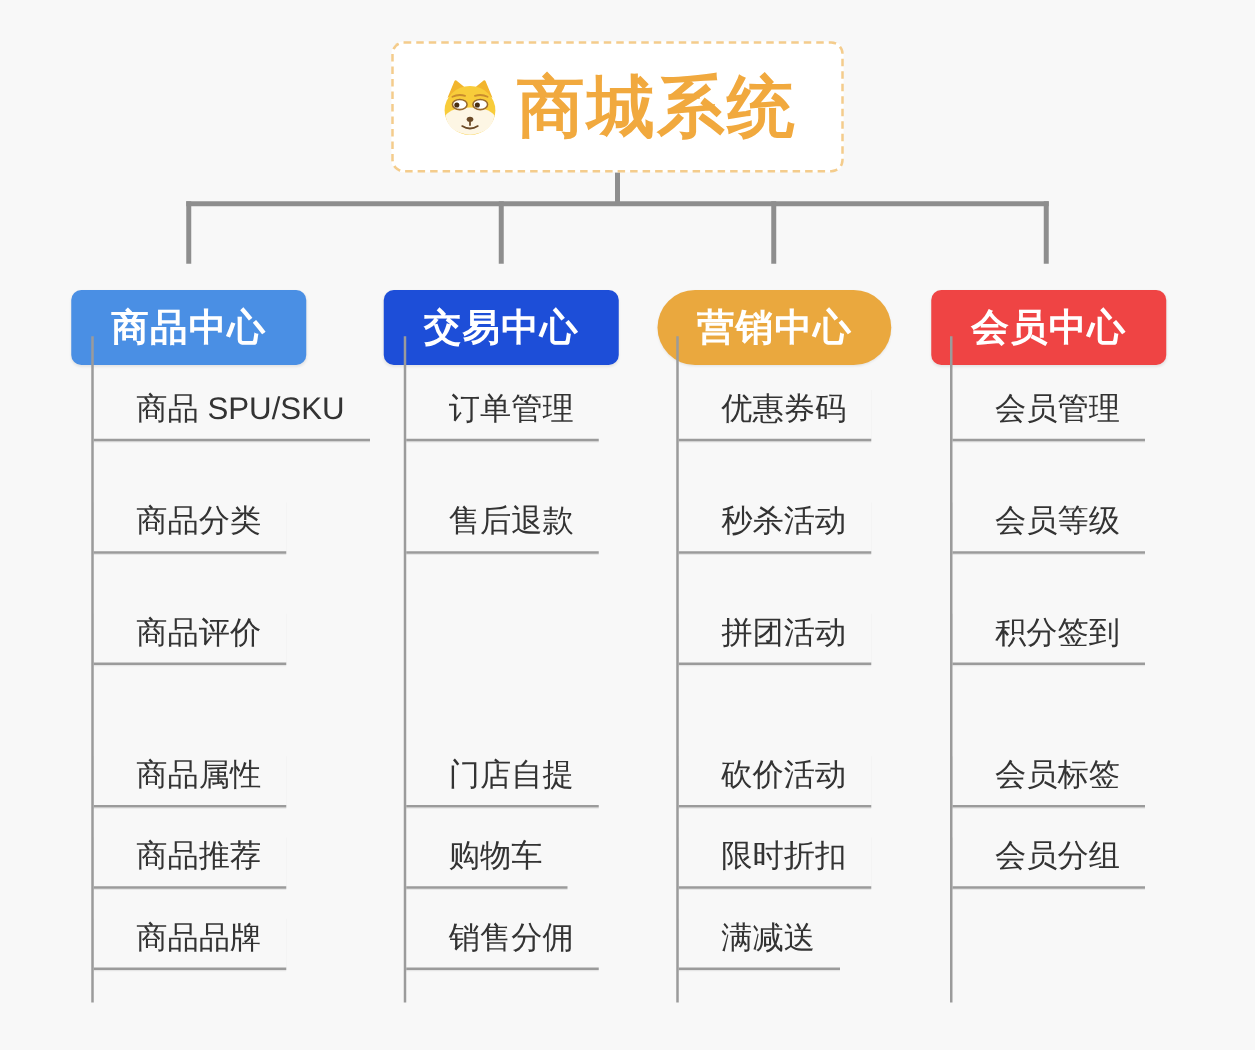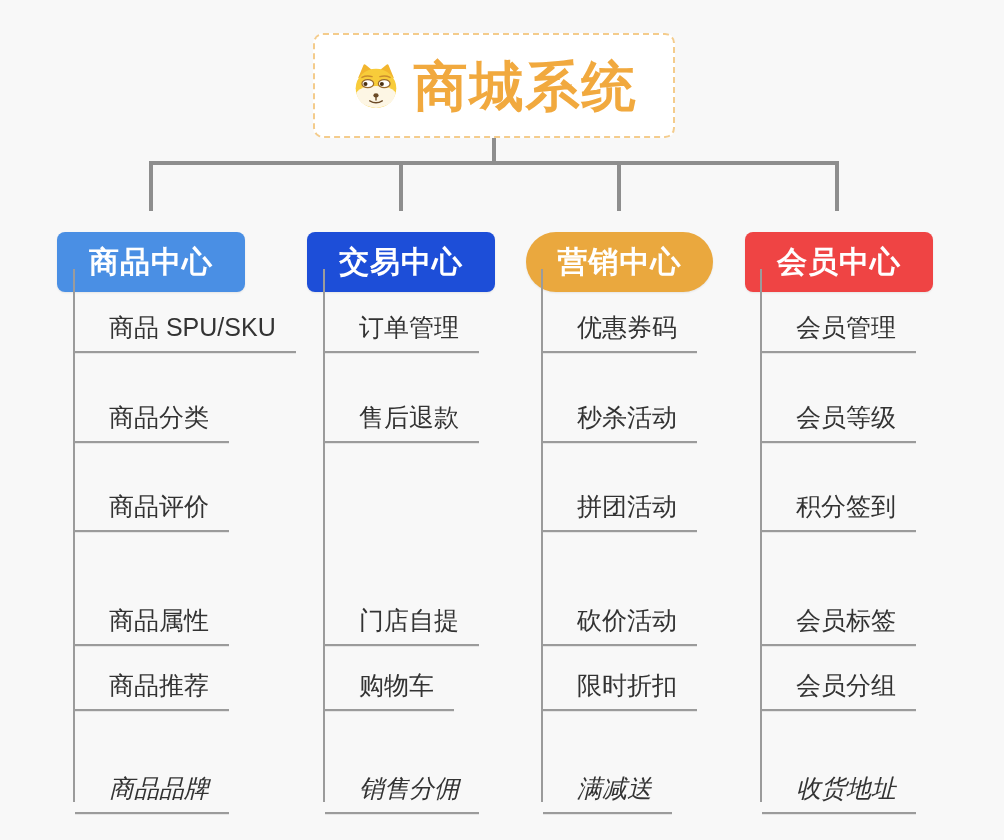--- a/index.html
+++ b/index.html
@@ -56,21 +56,21 @@
   .col-3 { left:541px; } .col-4 { left:760px; }
   .leaf {
     position:absolute; left:0; white-space:nowrap;
     font-size:25px; line-height:32px; color:#333333;
     padding:0 20px 8px 34px;
     border-bottom:2px solid #9B9B9B;
     box-shadow:0 1px 0 rgba(0,0,0,.07);
     cursor:pointer;
   }
   .r1 { top:42px; }  .r2 { top:132px; } .r3 { top:221px; }
-  .r4 { top:311px;margin-top:24px; } .r5 { top:400px; } .r6 { top:503px;font-style:italic; }
+  .r4 { top:311px;margin-top:24px; } .r5 { top:400px; } .r6 { top:465px; }
 </style>
 </head>
 <body>
 
 <div class="canvas">
 
   <div class="conn stem"></div>
   <div class="conn trunk"></div>
   <div class="conn drop drop-1"></div>
   <div class="conn drop drop-2"></div>
@@ -125,16 +125,15 @@
     <div class="leaf r5">限时折扣</div>
     <div class="leaf r6">满减送</div>
   </div>
 
   <div class="col col-4">
     <div class="leaf r1">会员管理</div>
     <div class="leaf r3">积分签到</div>
     <div class="leaf r2">会员等级</div>
     <div class="leaf r4">会员标签</div>
     <div class="leaf r5">会员分组</div>
-    <div class="leaf r6">收货地址</div>
   </div>
 
 </div>
 
 </body></html>

